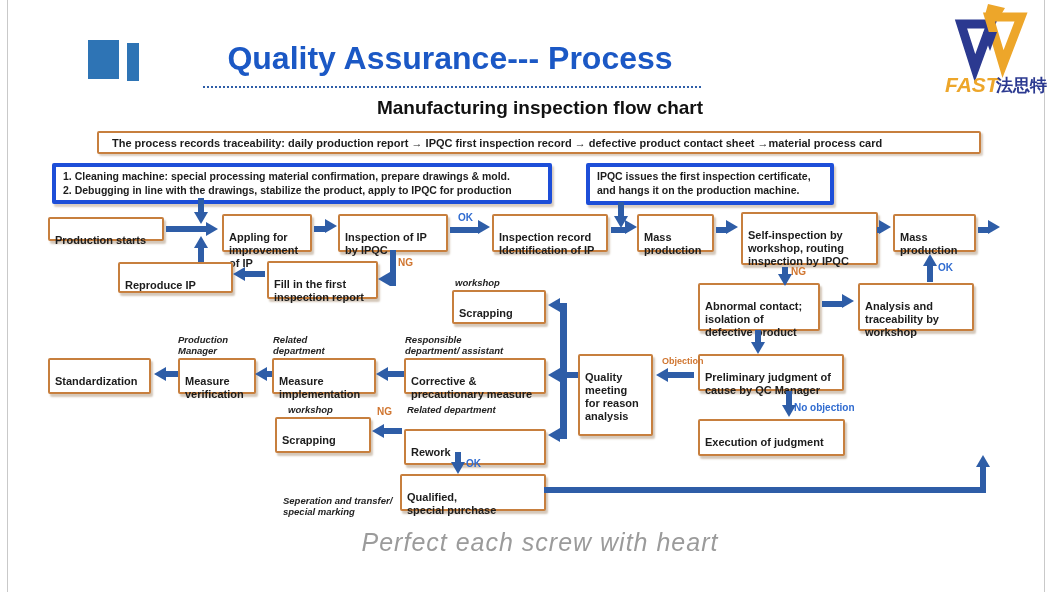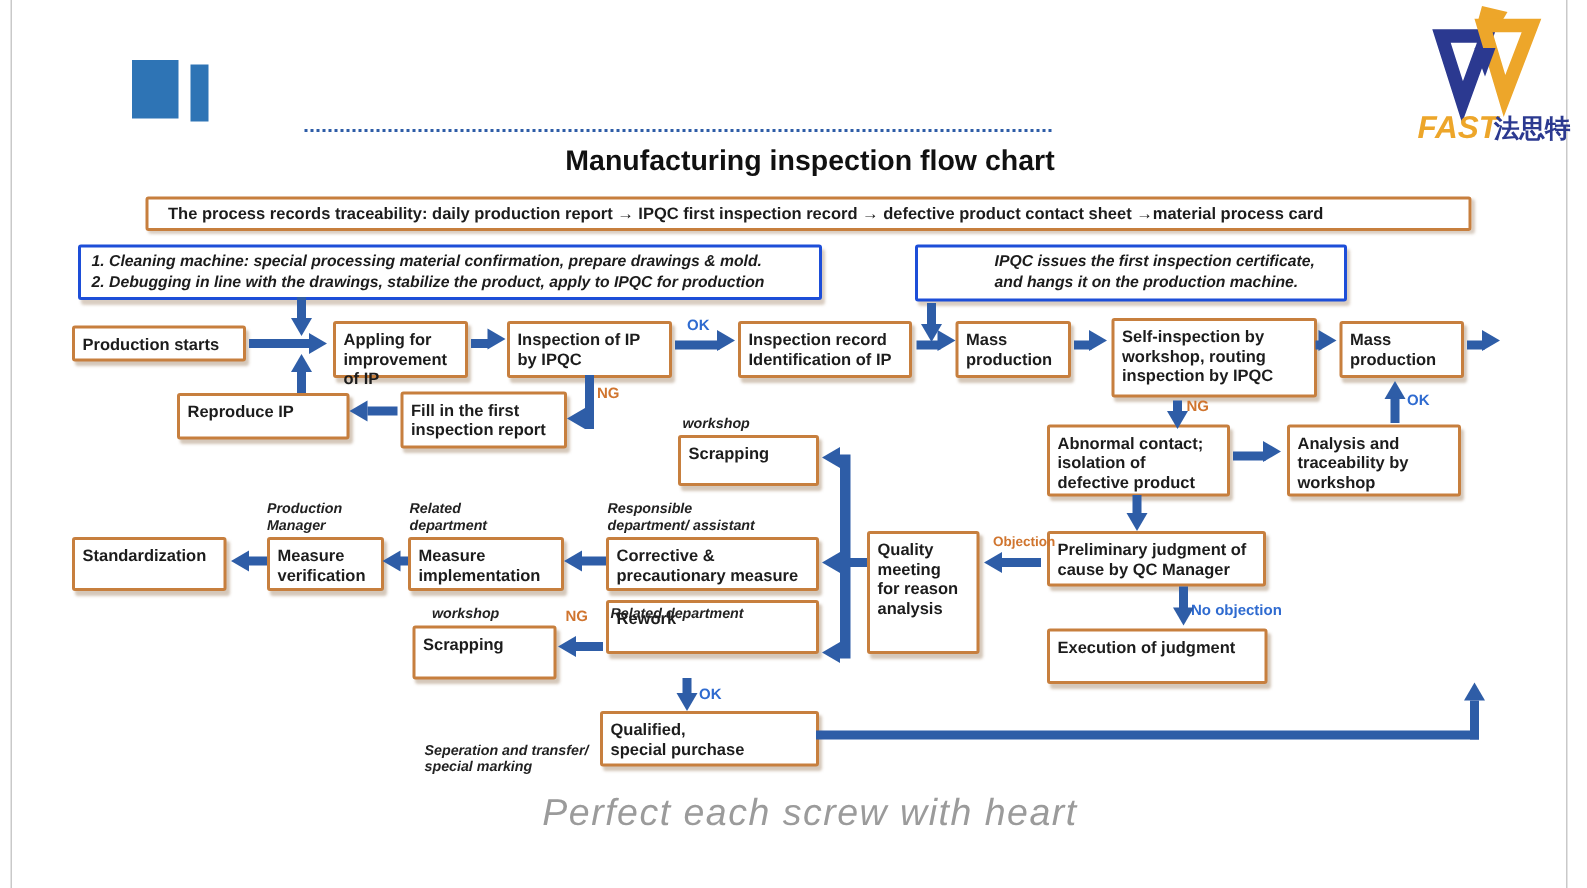--- a/index.html
+++ b/index.html
@@ -3,21 +3,21 @@
 <meta charset="utf-8">
 <style>
   html,body{margin:0;padding:0;background:#fff;}
   .slide{position:relative;width:1058px;height:592px;background:#ffffff;
          font-family:"Liberation Sans",sans-serif;overflow:hidden;}
   .edge{position:absolute;background:#c9c9c9;}
   
   .box{position:absolute;background:#fff;border:2px solid #c77f3e;border-radius:2px;
        box-shadow:2px 3px 2px rgba(160,130,100,.45);color:#1c1c1c;
        font-size:11px;font-weight:bold;line-height:1.18;}
-  .box span{display:block;padding:5px 5px;white-space:pre-line;}
+  .box span{display:block;padding:15px 5px;white-space:pre-line;}
   
   .hline,.vline{position:absolute;background:#2e5da7;}
   .hline{height:6px}.vline{width:6px}
   .ah{position:absolute;width:0;height:0;}
   .ah-right{border-top:7px solid transparent;border-bottom:7px solid transparent;border-left:12px solid #2e5da7;}
   .ah-left {border-top:7px solid transparent;border-bottom:7px solid transparent;border-right:12px solid #2e5da7;}
   .ah-down {border-left:7px solid transparent;border-right:7px solid transparent;border-top:12px solid #2e5da7;}
   .ah-up   {border-left:7px solid transparent;border-right:7px solid transparent;border-bottom:12px solid #2e5da7;}
   
   .oklbl{position:absolute;color:#2f6bd0;font-size:10px;font-weight:bold;}
@@ -27,59 +27,60 @@
   
   .sq{position:absolute;background:#2e74b5;}
   .title{position:absolute;left:180px;top:40px;width:540px;text-align:center;
          color:#1b58c5;font-size:32px;font-weight:bold;letter-spacing:0px;}
   .title-underline{position:absolute;left:203px;top:86px;width:498px;border-bottom:2px dotted #2e5da7;}
   .subtitle{position:absolute;left:0;top:97px;width:1080px;text-align:center;
             color:#111;font-size:19px;font-weight:bold;}
   .banner{position:absolute;left:97px;top:131px;width:884px;height:23px;
           border:2px solid #c77f3e;border-radius:2px;box-shadow:2px 2px 2px rgba(160,130,100,.4);
           font-size:11px;font-weight:bold;color:#1c1c1c;display:flex;align-items:center;padding-left:13px;box-sizing:border-box;}
-  .note{position:absolute;border:2px solid #1d4ed8;border-radius:2px;background:#fff;
+  .note{position:absolute;border:4px solid #1d4ed8;border-radius:2px;background:#fff;
         box-shadow:2px 3px 2px rgba(160,130,100,.4);font-size:10.5px;font-weight:bold;color:#1c1c1c;
-        line-height:1.35;font-style:italic;}
+        line-height:1.35;}
   .note span{display:block;padding:2px 7px;white-space:pre-line;}
   .footer{position:absolute;left:0;top:528px;width:1080px;text-align:center;color:#9b9b9b;
           font-size:25px;font-style:italic;font-weight:normal;letter-spacing:1px;}
   .logo{position:absolute;left:933px;top:2px;}
 </style>
 </head>
 <body>
 
 <div class="slide">
 
   <div class="edge" style="left:7px;top:0;width:1px;height:592px;"></div>
   <div class="edge" style="left:1044px;top:0;width:1px;height:592px;"></div>
 
   <div class="sq" style="left:88px;top:40px;width:31px;height:39px;"></div>
   <div class="sq" style="left:127px;top:43px;width:12px;height:38px;"></div>
+  <div class="title">Quality Assurance--- Process</div>
   <div class="title-underline"></div>
   <div class="subtitle">Manufacturing inspection flow chart</div>
 
   <svg class="logo" width="118" height="96" viewBox="0 0 118 96">
     <polygon points="55,2 72,6 66,16 52,13" fill="#eda62a"></polygon>
     <path d="M28 22 L58 22 L42 66 Z" fill="none" stroke="#2b3990" stroke-width="9"></path>
     <path d="M56 15 L88 15 L70 62 Z" fill="none" stroke="#eda62a" stroke-width="9"></path>
     <path d="M50 30 L64 30 L57 49 Z" fill="#2b3990"></path>
     <text x="12" y="90" font-family="Liberation Sans, sans-serif" font-size="21" font-weight="bold" font-style="italic" fill="#eda62a">FAST</text>
     <text x="63" y="89" font-family="Liberation Sans, sans-serif" font-size="17" font-weight="bold" fill="#2b3990">法思特</text>
   </svg>
 
   <div class="banner">
     <span>The process records traceability: daily production report → IPQC first inspection record → defective product contact sheet →material process card</span>
   </div>
 
   <div class="note" style="left:52px;top:163px;width:492px;height:33px;">
     <span>1. Cleaning machine: special processing material confirmation, prepare drawings &amp; mold.
 2. Debugging in line with the drawings, stabilize the product, apply to IPQC for production</span>
   </div>
-  <div class="note" style="left:610px;top:163px;width:240px;height:34px;padding-left:44px;">
+  <div class="note" style="left:586px;top:163px;width:240px;height:34px;">
     <span>IPQC issues the first inspection certificate,
 and hangs it on the production machine.</span>
   </div>
 
   <div class="box" style="left:48px;top:217px;width:112px;height:20px;">
       <span>Production starts</span>
     </div>
   <div class="box" style="left:222px;top:214px;width:86px;height:34px;">
       <span>Appling for
 improvement of IP</span>
@@ -149,21 +150,21 @@
 analysis</span>
     </div>
   <div class="box" style="left:698px;top:354px;width:142px;height:33px;">
       <span>Preliminary judgment of
 cause by QC Manager</span>
     </div>
 
   <div class="box" style="left:275px;top:417px;width:92px;height:32px;">
       <span>Scrapping</span>
     </div>
-  <div class="box" style="left:404px;top:400px;width:138px;height:32px;">
+  <div class="box" style="left:404px;top:429px;width:138px;height:32px;">
       <span>Rework</span>
     </div>
   <div class="box" style="left:698px;top:419px;width:143px;height:33px;">
       <span>Execution of judgment</span>
     </div>
 
   <div class="box" style="left:400px;top:474px;width:142px;height:33px;">
       <span>Qualified,
 special purchase</span>
     </div>

